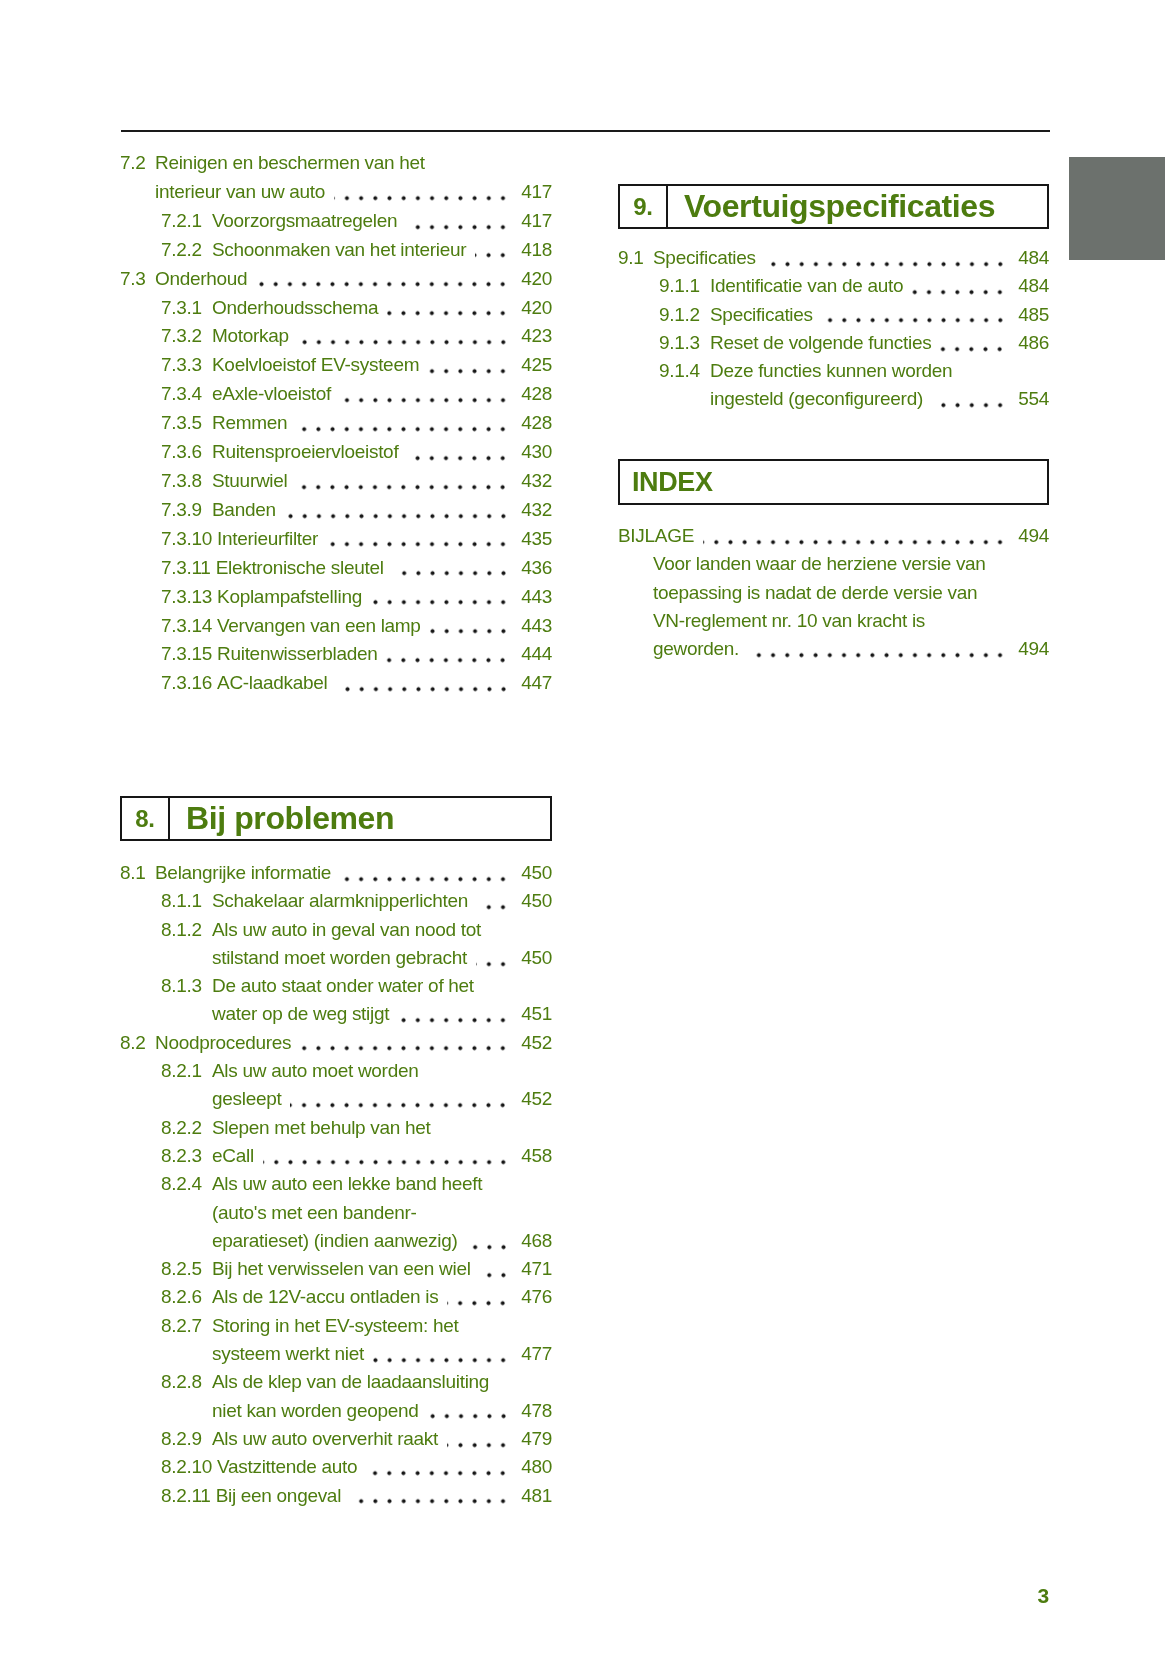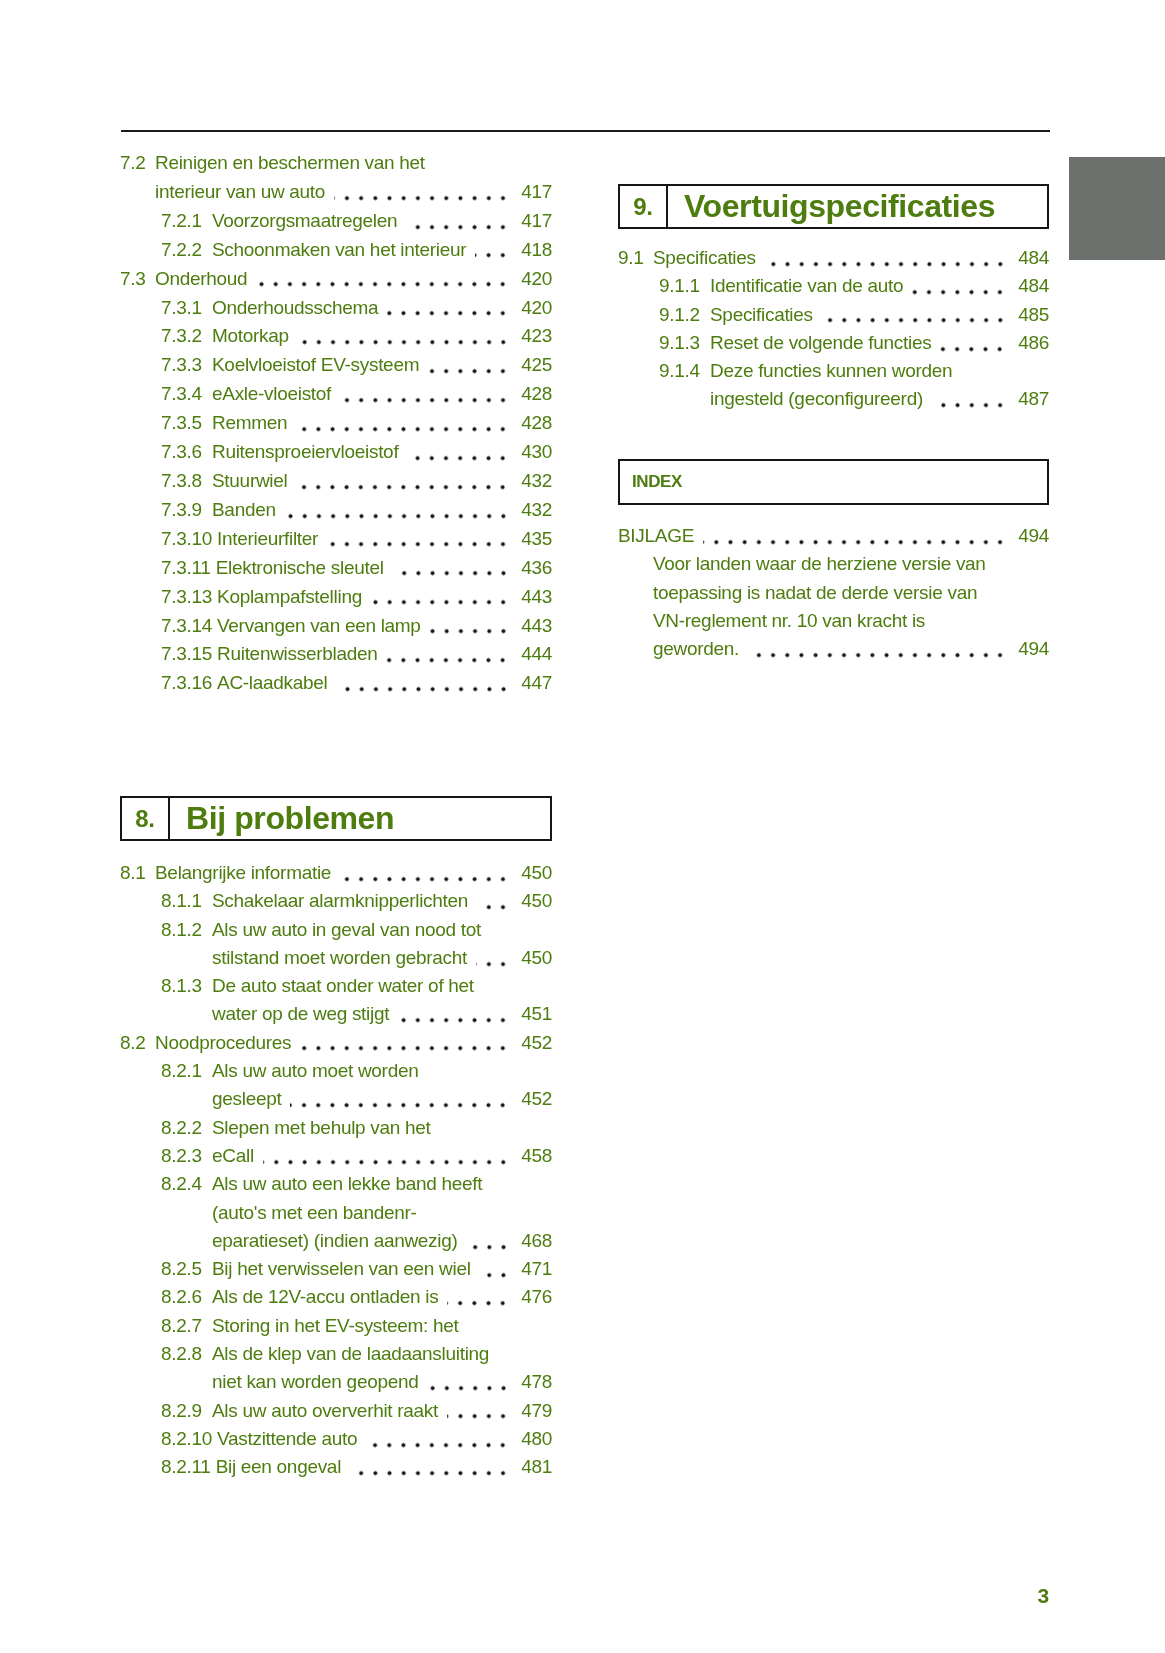--- a/index.html
+++ b/index.html
@@ -78,21 +78,21 @@
   }
   .index-box {
     position: absolute;
     box-sizing: border-box;
     height: 46px;
     width: 100%;
     border: 2px solid #161616;
     background: #ffffff;
     display: flex; align-items: center;
     padding-left: 12px;
-    font-weight: 700; font-size: 17px;
+    font-weight: 700; font-size: 27px;
     letter-spacing: -0.4px;
   }
   .page-number {
     position: absolute;
     left: 949px; top: 1582px;
     width: 100px;
     text-align: right;
     font-weight: 700;
     font-size: 21px;
     line-height: 28px;
@@ -146,41 +146,42 @@
         <div class="toc-line l1"><span class="toc-num">8.2.1</span><span class="toc-text">Als uw auto moet worden</span></div>
         <div class="toc-line c1"><span class="toc-text">gesleept</span><span class="leader"></span><span class="toc-page">452</span></div>
         <div class="toc-line l1"><span class="toc-num">8.2.2</span><span class="toc-text">Slepen met behulp van het</span></div>
         <div class="toc-line l1"><span class="toc-num">8.2.3</span><span class="toc-text">eCall</span><span class="leader"></span><span class="toc-page">458</span></div>
         <div class="toc-line l1"><span class="toc-num">8.2.4</span><span class="toc-text">Als uw auto een lekke band heeft</span></div>
         <div class="toc-line c1"><span class="toc-text">(auto's met een bandenr-</span></div>
         <div class="toc-line c1"><span class="toc-text">eparatieset) (indien aanwezig)</span><span class="leader"></span><span class="toc-page">468</span></div>
         <div class="toc-line l1"><span class="toc-num">8.2.5</span><span class="toc-text">Bij het verwisselen van een wiel</span><span class="leader"></span><span class="toc-page">471</span></div>
         <div class="toc-line l1"><span class="toc-num">8.2.6</span><span class="toc-text">Als de 12V-accu ontladen is</span><span class="leader"></span><span class="toc-page">476</span></div>
         <div class="toc-line l1"><span class="toc-num">8.2.7</span><span class="toc-text">Storing in het EV-systeem: het</span></div>
+        <div class="toc-line c1"><span class="toc-text">systeem werkt niet</span><span class="leader"></span><span class="toc-page">477</span></div>
         <div class="toc-line l1"><span class="toc-num">8.2.8</span><span class="toc-text">Als de klep van de laadaansluiting</span></div>
         <div class="toc-line c1"><span class="toc-text">niet kan worden geopend</span><span class="leader"></span><span class="toc-page">478</span></div>
         <div class="toc-line l1"><span class="toc-num">8.2.9</span><span class="toc-text">Als uw auto oververhit raakt</span><span class="leader"></span><span class="toc-page">479</span></div>
         <div class="toc-line l1"><span class="toc-num">8.2.10</span><span class="toc-text">Vastzittende auto</span><span class="leader"></span><span class="toc-page">480</span></div>
         <div class="toc-line l1"><span class="toc-num">8.2.11</span><span class="toc-text">Bij een ongeval</span><span class="leader"></span><span class="toc-page">481</span></div>
       </div>
   </div>
 
   <div class="col col-right" style="top:0; height:1653px;">
     <div class="chap-box" style="top:184px;">
       <div class="chap-num">9.</div>
       <div class="chap-title">Voertuigspecificaties</div>
     </div>
 
     <div class="toc lh-b" style="top:244px;">
         <div class="toc-line l0"><span class="toc-num">9.1</span><span class="toc-text">Specificaties</span><span class="leader"></span><span class="toc-page">484</span></div>
         <div class="toc-line l1"><span class="toc-num">9.1.1</span><span class="toc-text">Identificatie van de auto</span><span class="leader"></span><span class="toc-page">484</span></div>
         <div class="toc-line l1"><span class="toc-num">9.1.2</span><span class="toc-text">Specificaties</span><span class="leader"></span><span class="toc-page">485</span></div>
         <div class="toc-line l1"><span class="toc-num">9.1.3</span><span class="toc-text">Reset de volgende functies</span><span class="leader"></span><span class="toc-page">486</span></div>
         <div class="toc-line l1"><span class="toc-num">9.1.4</span><span class="toc-text">Deze functies kunnen worden</span></div>
-        <div class="toc-line c1"><span class="toc-text">ingesteld (geconfigureerd)</span><span class="leader"></span><span class="toc-page">487</span></div>
+        <div class="toc-line c1"><span class="toc-text">ingesteld (geconfigureerd)</span><span class="leader"></span><span class="toc-page">554</span></div>
       </div>
 
     <div class="index-box" style="top:459px;">
       <span>INDEX</span>
     </div>
 
     <div class="toc lh-b" style="top:522px;">
         <div class="toc-line fl"><span class="toc-text">BIJLAGE</span><span class="leader"></span><span class="toc-page">494</span></div>
         <div class="toc-line c0"><span class="toc-text">Voor landen waar de herziene versie van</span></div>
         <div class="toc-line c0"><span class="toc-text">toepassing is nadat de derde versie van</span></div>

